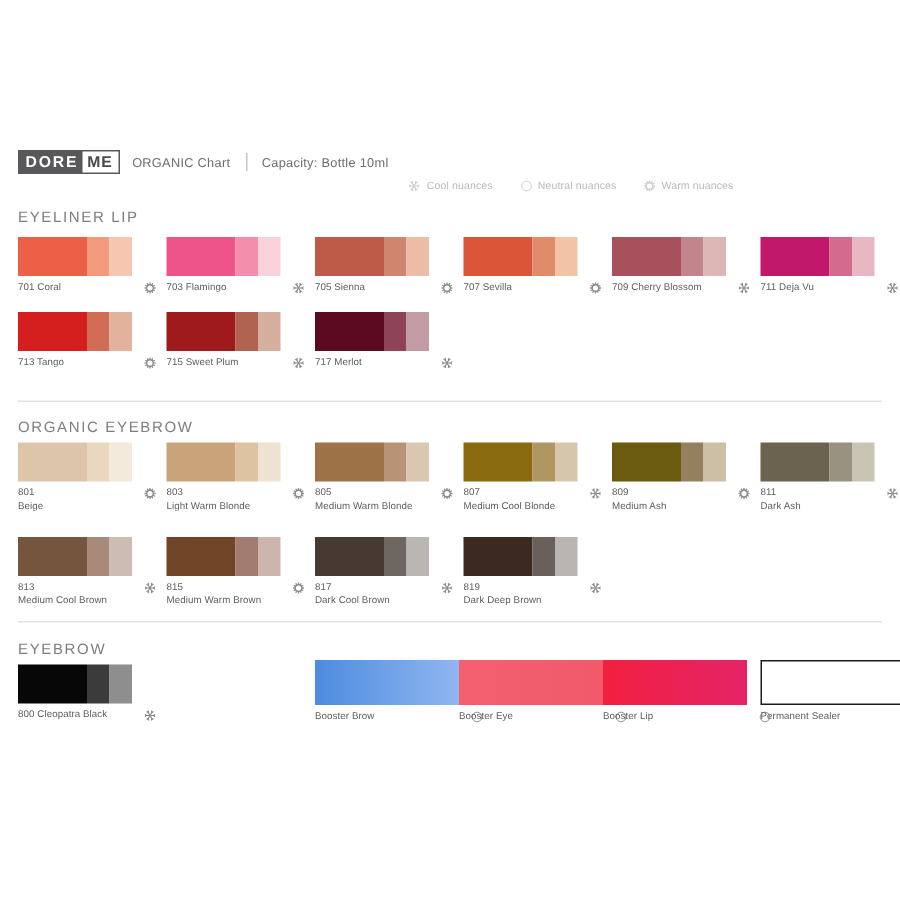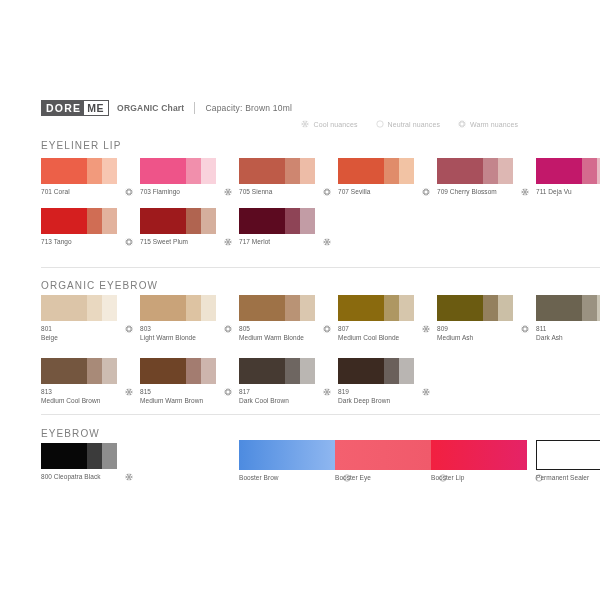--- a/index.html
+++ b/index.html
@@ -14,21 +14,20 @@
     color: #3c3c3c;
     overflow: hidden;
     position: relative;
   }
 
   .page {
     position: absolute;
     left: 0; top: 0;
     width: 501px;
     height: 600px;
-    margin-left: 29px;
   }
 
   
   .header {
     position: absolute;
     left: 12px;
     top: 100px;
     display: flex;
     align-items: center;
     height: 16px;
@@ -59,21 +58,20 @@
     letter-spacing: 0.6px;
     line-height: 14px;
     padding: 0 4px 0 3px;
     font-family: "Liberation Sans", sans-serif;
   }
   .header-title {
     font-size: 8.5px;
     color: #6d6d6d;
     margin-left: 8px;
     letter-spacing: 0.2px;
-    font-weight: bold;
   }
   .header-sep {
     width: 1px;
     height: 12px;
     background: #c4c4c4;
     margin: 0 10px;
   }
   .header-capacity {
     font-size: 8.5px;
     color: #6d6d6d;
@@ -180,21 +178,21 @@
 
 <div class="page">
 
   <div class="header">
     <div class="logo">
       <span class="logo-dore">DORE</span>
       <span class="logo-me">ME</span>
     </div>
     <span class="header-title">ORGANIC Chart</span>
     <span class="header-sep"></span>
-    <span class="header-capacity">Capacity: Brown 10ml</span>
+    <span class="header-capacity">Capacity: Bottle 10ml</span>
   </div>
 
   <div class="legend" id="legend-root">
       <div class="legend-item">
         <span class="icon">
           <svg width="8" height="8" viewBox="0 0 100 100">
             <line x1="50" y1="50" x2="92" y2="50" stroke="#cdcdcd" stroke-width="9"></line>
             <line x1="76" y1="50" x2="92.50671229819356" y2="61.29284946790071" stroke="#cdcdcd" stroke-width="8"></line>
             <line x1="76" y1="50" x2="92.50671229819356" y2="38.70715053209929" stroke="#cdcdcd" stroke-width="8"></line>
             <line x1="50" y1="50" x2="71" y2="86.37306695894642" stroke="#cdcdcd" stroke-width="9"></line>

